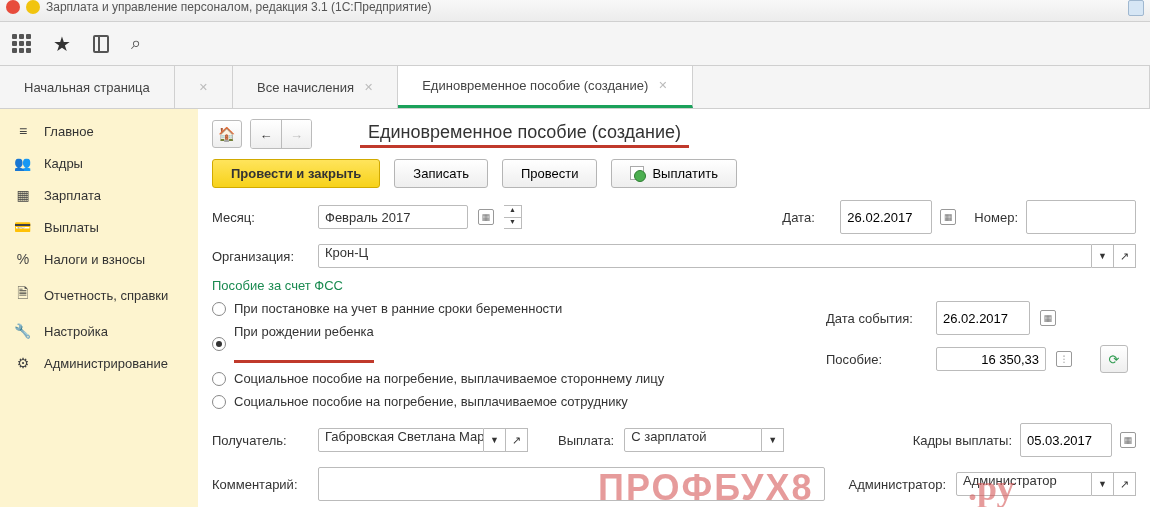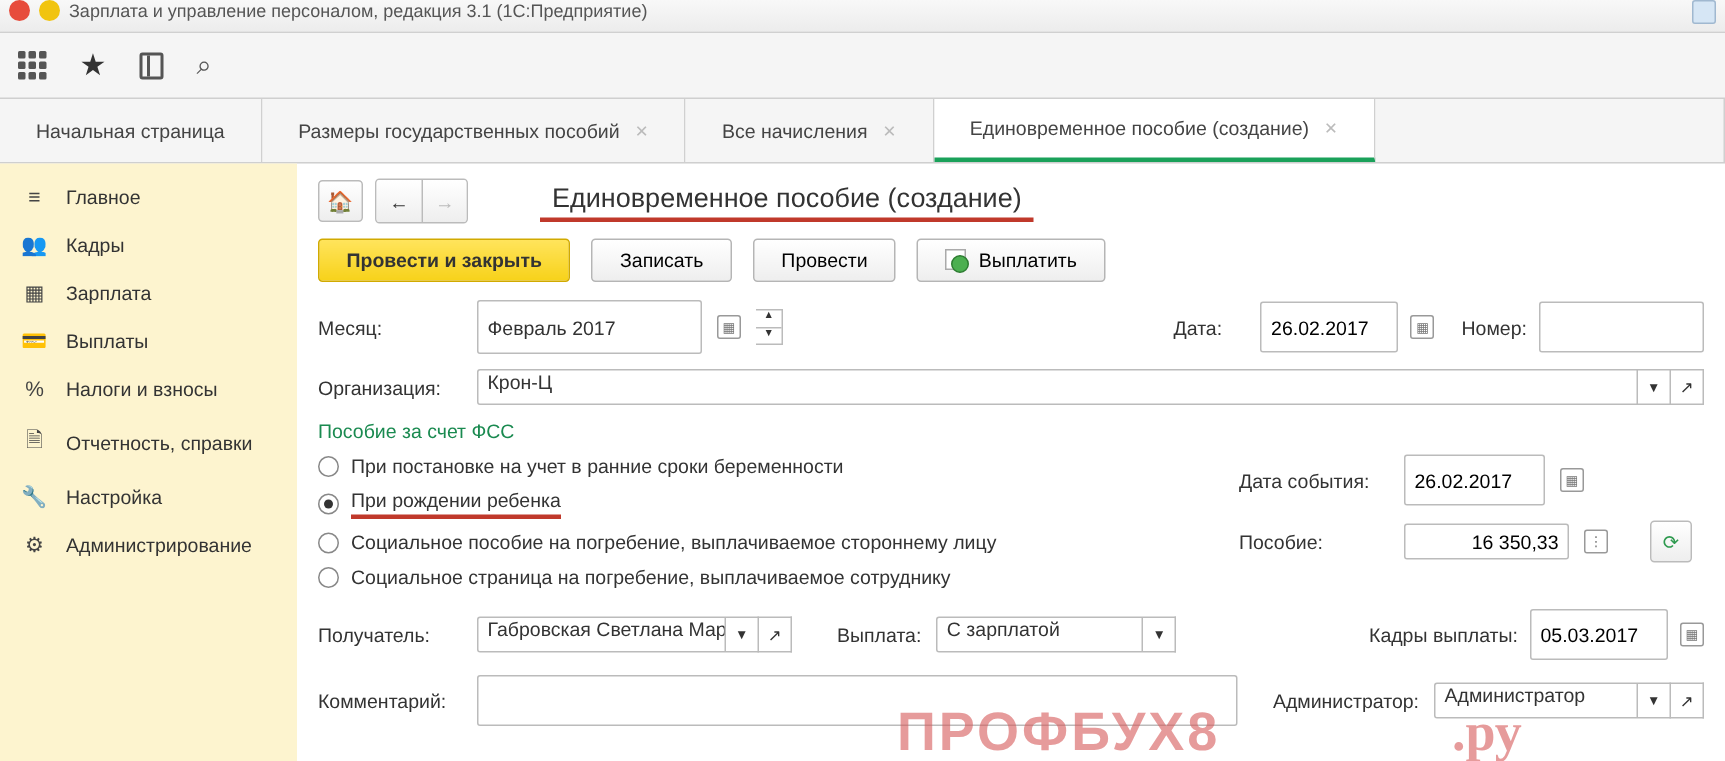--- a/index.html
+++ b/index.html
@@ -47,34 +47,34 @@
   .btn-row { display:flex; align-items:center; gap:14px; margin-bottom:12px; }
   .btn { border:1px solid #b5b5b5; background:linear-gradient(#fff,#eee); border-radius:3px; padding:6px 18px; cursor:pointer; font-size:13px; display:flex; align-items:flex-start; gap:8px; }
   .btn.primary { background:linear-gradient(#ffe45c,#f7d21a); border:1px solid #d1aa00; font-weight:bold; color:#333; }
   .pay-icon { width:14px; height:14px; background:#fff; border:1px solid #aaa; position:relative; display:inline-block; }
   .pay-icon::after { content:""; position:absolute; right:-3px; bottom:-3px; width:10px; height:10px; background:#4caf50; border-radius:50%; border:1px solid #2e7d32; }
   
   .form-row { display:flex; align-items:center; margin-bottom:10px; gap:10px; }
   .label { min-width: 96px; color:#333; }
   .label-sm { min-width: 50px; margin-left: 40px; }
   .input { height:24px; border:1px solid #bbb; border-radius:2px; padding: 16px 6px; background:#fff; font-size:13px; }
-  .input-month { width:150px; display:flex; align-items:center; border:1px solid #bbb; border-radius:2px; height:36px; padding:0 6px; }
+  .input-month { width:150px; display:flex; align-items:center; border:1px solid #bbb; border-radius:2px; height:24px; padding:0 6px; }
   .cal-icon { width:16px; height:16px; border:1px solid #999; background:#fff; display:inline-flex; align-items:center; justify-content:center; font-size:9px; color:#777; border-radius:2px; }
   .stepper { width:18px; height:24px; border:1px solid #bbb; border-left:none; display:flex; flex-direction:column; }
   .stepper div { flex:1; border-bottom:1px solid #bbb; font-size:7px; text-align:center; }
   .combo { display:flex; align-items:center; }
   .combo select, .combo .sel { height:24px; border:1px solid #bbb; border-radius:2px 0 0 2px; padding:0 6px; font-size:13px; background:#fff; }
   .combo .drop { width:22px; height:24px; border:1px solid #bbb; border-left:none; background:#fff; display:flex; align-items:center; justify-content:center; font-size:9px; cursor:pointer; }
   .open-btn { width:22px; height:24px; border:1px solid #bbb; border-left:none; background:#fff; display:flex; align-items:center; justify-content:center; font-size:11px; cursor:pointer; }
   
   .section-head { color:#1a8a50; margin: 6px 0 8px; }
   .radio-row { display:flex; align-items:center; gap:8px; margin-bottom:8px; }
   .radio { width:14px; height:14px; border:1px solid #888; border-radius:50%; display:inline-flex; align-items:center; justify-content:center; cursor:pointer; }
   .radio.sel::after { content:""; width:6px; height:6px; background:#333; border-radius:50%; }
-  .underline-red { padding-bottom:2px; border-bottom: 3px solid #c0392b; }
+  .underline-red { padding-bottom:21px; border-bottom: 3px solid #c0392b; }
   .num-input { width:110px; height:24px; border:1px solid #bbb; border-radius:2px; padding:0 6px; text-align:right; font-size:13px; }
   .refresh-btn { width:28px; height:28px; border:1px solid #bbb; border-radius:3px; background:linear-gradient(#fff,#eee); display:flex; align-items:center; justify-content:center; color:#2e9a4f; cursor:pointer; }
   
   .right-col { margin-left:auto; display:flex; align-items:center; gap:8px; }
   
   .watermark { position:absolute; pointer-events:none; color:#d65a5a; opacity:0.6; font-size:36px; font-weight:bold; }
   .wm1 { left:400px; top:358px; letter-spacing:2px; }
   .wm2 { left:770px; top:358px; font-family: 'Comic Sans MS', cursive; }
 </style>
 </head>
@@ -102,21 +102,20 @@
   <span class="tr-star">★</span>
   <span class="tr-sidebar-icon"></span>
   <span class="tr-search">⌕</span>
 </div>
 
 <div class="tabs">
   <div class="tab">
       <span>Начальная страница</span>
     </div>
   <div class="tab">
-      <span>Размеры государственных пособий</span>
       <span class="close">✕</span>
     </div>
   <div class="tab">
       <span>Все начисления</span>
       <span class="close">✕</span>
     </div>
   <div class="tab active">
       <span>Единовременное пособие (создание)</span>
       <span class="close">✕</span>
     </div>
@@ -225,21 +224,21 @@
         <div class="radio-row">
           <span class="radio sel"></span>
           <span class="underline-red">При рождении ребенка</span>
         </div>
         <div class="radio-row">
           <span class="radio"></span>
           <span>Социальное пособие на погребение, выплачиваемое стороннему лицу</span>
         </div>
         <div class="radio-row">
           <span class="radio"></span>
-          <span>Социальное страница на погребение, выплачиваемое сотруднику</span>
+          <span>Социальное пособие на погребение, выплачиваемое сотруднику</span>
         </div>
       </div>
       <div style="width:310px;">
         <div class="form-row">
           <span style="min-width:100px;">Дата события:</span>
           <input class="input" style="width: 94px;" value="26.02.2017">
           <span class="cal-icon">▦</span>
         </div>
         <div class="form-row">
           <span style="min-width:100px;">Пособие:</span>

